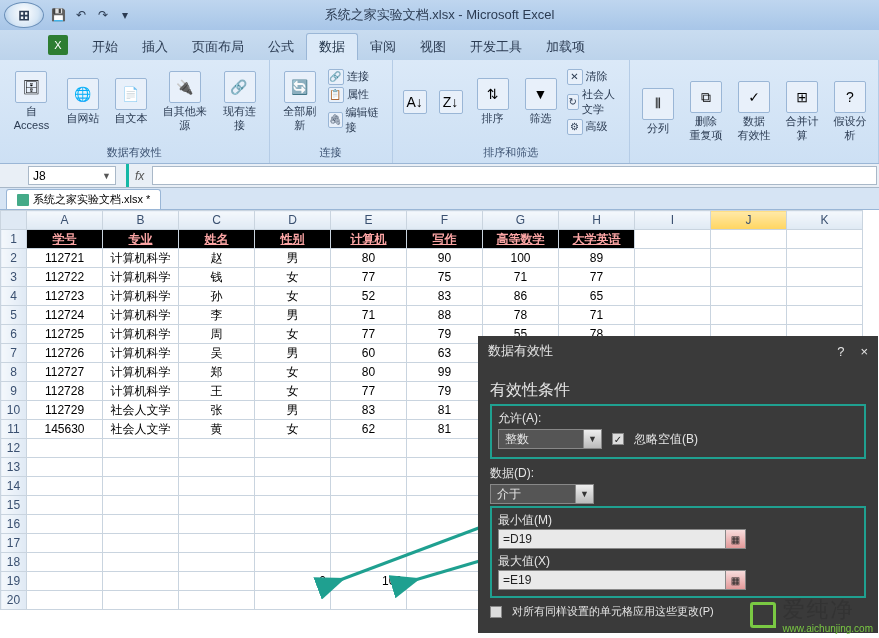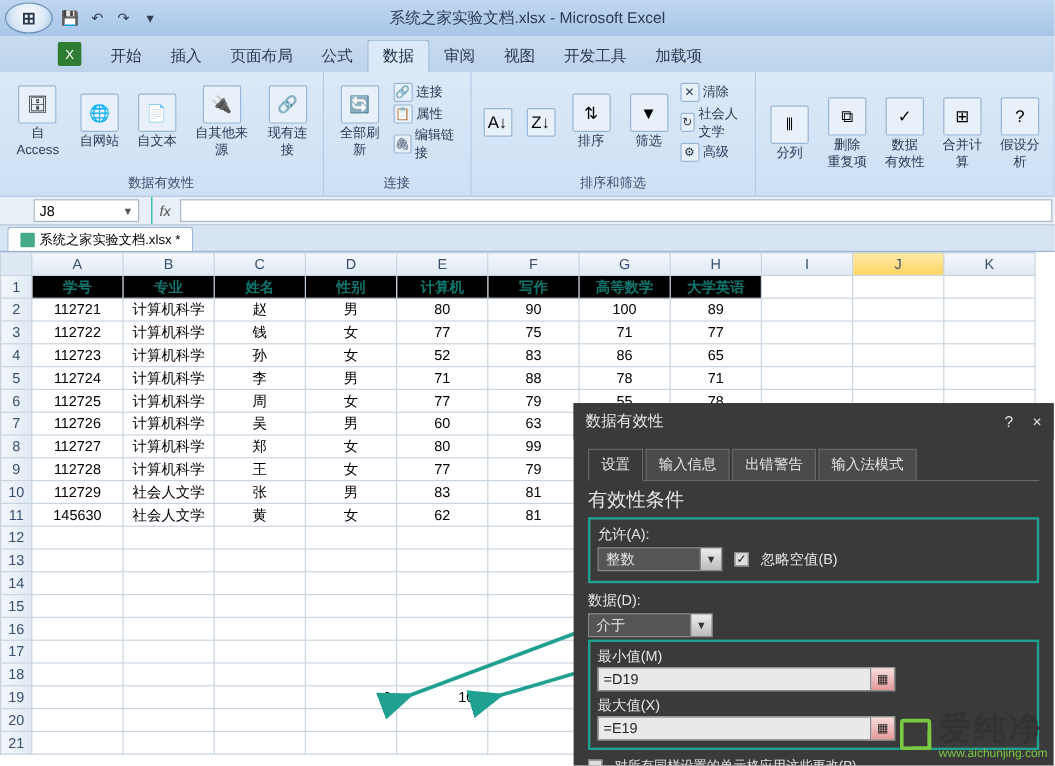--- a/index.html
+++ b/index.html
@@ -29,38 +29,38 @@
   .ricon-lg { width: 32px; height: 32px; }
   .rbtn-label { font-size: 11px; color: #2b3b52; text-align:center; line-height:1.2; }
   .rcol { display: flex; flex-direction: column; gap: 2px; }
   .rrow { display: flex; align-items: center; gap: 3px; font-size: 11px; color: #2b3b52; }
   .ricon-sm { width: 16px; height: 16px; background: #e8f0fa; border: 1px solid #9ab6d6; border-radius:2px;display:inline-flex;align-items:center;justify-content:center;font-size:10px; }
   
   
   .formula-area { display: flex; height: 24px; border-bottom: 1px solid #a9b8c8; background: #e9eff6; align-items: stretch; }
   .name-box { width: 88px; border-right: 1px solid #a9b8c8; background: #fff; display: flex; align-items: center; padding: 0 4px; justify-content: space-between; margin: 2px 0 2px 28px; border:1px solid #a9b8c8; }
   .name-box-arrow { font-size: 9px; color: #555; }
-  .fx-area { display: flex; align-items: center; padding: 0 6px; gap: 8px; border-left:1px solid #14b8a6; margin-left:10px;}
+  .fx-area { display: flex; align-items: center; padding: 0 6px; gap: 8px; border-left:3px solid #14b8a6; margin-left:10px;}
   .fx-label { font-style: italic; color: #555; }
   .formula-input { flex: 1; background: #fff; margin: 2px; border: 1px solid #a9b8c8; }
   
   
   .wb-tab-bar { height: 22px; background: #d6e4f4; display: flex; align-items: flex-end; padding-left: 6px; border-bottom:1px solid #9ab6d6;}
   .wb-tab { background: #fff; border: 1px solid #9ab6d6; border-bottom: none; padding: 2px 10px; font-size: 11px; border-radius: 3px 3px 0 0; display:flex;align-items:center;gap:4px;}
   .wb-tab-icon {width:12px;height:12px;background:#4a8; display:inline-block;border-radius:1px;}
   
   
   .grid-area { position: relative; background: #fff; }
   .sheet { border-collapse: collapse; table-layout: fixed; }
   .sheet th, .sheet td { border: 1px solid #c9d4df; height: 19px; font-size: 12px; text-align: center; padding: 0; }
   .colhead { background: linear-gradient(#f4f8fc,#dfe9f4); color: #3a5070; font-weight: normal; width: 76px; }
   .colhead.sel { background: linear-gradient(#ffe9a8,#ffd560); }
   .rowhead { background: linear-gradient(90deg,#f4f8fc,#dfe9f4); color: #3a5070; width: 26px; font-weight: normal; }
   .corner { background: #dfe9f4; width: 26px; }
-  .hdr { background: #000; color: #0f766e; font-weight: bold; }
+  .hdr { background: #000; color: #fca5a5; font-weight: bold; text-decoration: underline; }
   .cell-blank {}
   
   
   .dlg { position: absolute; left: 478px; top: 336px; width: 400px; background: #3a3a3a; color: #e5e5e5; font-size: 12px; }
   .dlg-title { background: #3a3a3a; padding: 6px 10px; display: flex; justify-content: space-between; align-items: center; font-size: 13px; }
   .dlg-close-grp { display: flex; gap: 16px; font-size: 13px; }
   .dlg-body { padding: 8px 12px 12px; }
   .dlg-tabs { display: flex; border-bottom: 1px solid #666; margin-bottom: 4px; }
   .dlg-tab { padding: 4px 10px; border: 1px solid #666; border-bottom: none; background: #4a4a4a; margin-right: 2px; cursor:pointer; }
   .dlg-tab.active { background: #3a3a3a; border-bottom: 1px solid #3a3a3a; margin-bottom: -1px; }
@@ -74,21 +74,21 @@
   .txtfield { border: 1px solid #888; background: #e9e9e9; color: #222; height: 20px; display: flex; align-items: center; justify-content: space-between; padding: 0 0 0 4px; width: 248px; }
   .refbtn { width: 20px; height: 18px; background: linear-gradient(#f7dcdc,#e39a9a); border-left:1px solid #888;display:flex;align-items:center;justify-content:center;font-size:10px; }
   
   
   .arrow-svg { position: absolute; left: 0; top: 0; pointer-events:none; }
   
   
   .wmk { position: absolute; right: 6px; bottom: 4px; display:flex;align-items:center;gap:6px; color:#444; }
   .wmk-logo { width:26px;height:26px;border:3px solid #7ac943;border-radius:3px;position:relative; }
   .wmk-logo::after{content:"";position:absolute;right:-3px;bottom:-3px;width:14px;height:14px;border-right:3px solid #7ac943;border-bottom:3px solid #7ac943;transform:rotate(0deg);}
-  .wmk-main{font-size:27px;font-weight:700;color:#333;letter-spacing:2px;}
+  .wmk-main{font-size:22px;font-weight:400;color:#333;letter-spacing:2px;}
   .wmk-sub{font-size:10px;color:#7ac943;margin-top:-2px;}
 </style>
 </head>
 <body>
 
 <div class="title-bar">
   <div class="office-btn">⊞</div>
   <div class="qat">
     <span class="qat-icon">💾</span>
     <span class="qat-icon">↶</span>
@@ -532,34 +532,20 @@
           <td style="text-align:center;padding-right:4px;"></td>
           <td style="text-align:center;padding-right:4px;"></td>
           <td style="text-align:center;padding-right:4px;"></td>
           <td style="text-align:center;padding-right:4px;"></td>
           <td style="text-align:center;padding-right:4px;"></td>
           <td style="text-align:center;padding-right:4px;"></td>
           <td style="text-align:center;padding-right:4px;"></td>
           <td style="text-align:center;padding-right:4px;"></td>
           <td style="text-align:center;padding-right:4px;"></td>
         </tr>
-        <tr>
-          <th class="rowhead">21</th>
-          <td style="text-align:center;padding-right:4px;"></td>
-          <td style="text-align:center;padding-right:4px;"></td>
-          <td style="text-align:center;padding-right:4px;"></td>
-          <td style="text-align:center;padding-right:4px;"></td>
-          <td style="text-align:center;padding-right:4px;"></td>
-          <td style="text-align:center;padding-right:4px;"></td>
-          <td style="text-align:center;padding-right:4px;"></td>
-          <td style="text-align:center;padding-right:4px;"></td>
-          <td style="text-align:center;padding-right:4px;"></td>
-          <td style="text-align:center;padding-right:4px;"></td>
-          <td style="text-align:center;padding-right:4px;"></td>
-        </tr>
       </tbody>
     </table>
 
 <svg class="arrow-svg" width="879" height="430">
   <defs>
         <marker id="ah" markerWidth="10" markerHeight="8" refX="2" refY="4" orient="auto">
           <polygon points="10 0, 0 4, 10 8" fill="#1fa090"></polygon>
         </marker>
       </defs>
   <line x1="500" y1="310" x2="340" y2="370" stroke="#1fa090" stroke-width="3" marker-end="url(#ah)"></line>
@@ -569,26 +555,20 @@
 
 <div class="dlg">
   <div class="dlg-title">
     <span>数据有效性</span>
     <span class="dlg-close-grp">
       <span>?</span>
       <span>×</span>
     </span>
   </div>
   <div class="dlg-body">
-    <div class="dlg-tabs">
-      <div class="dlg-tab active">设置</div>
-      <div class="dlg-tab">输入信息</div>
-      <div class="dlg-tab">出错警告</div>
-      <div class="dlg-tab">输入法模式</div>
-    </div>
     <div class="fieldset-label">有效性条件</div>
     <div class="box-hl">
       <div>允许(A):</div>
       <div class="row">
         <div class="wsel">
             <span class="wsel-txt">整数</span>
             <span class="wsel-btn">▼</span>
           </div>
         <span class="chk">✓</span>
         <span>忽略空值(B)</span>

